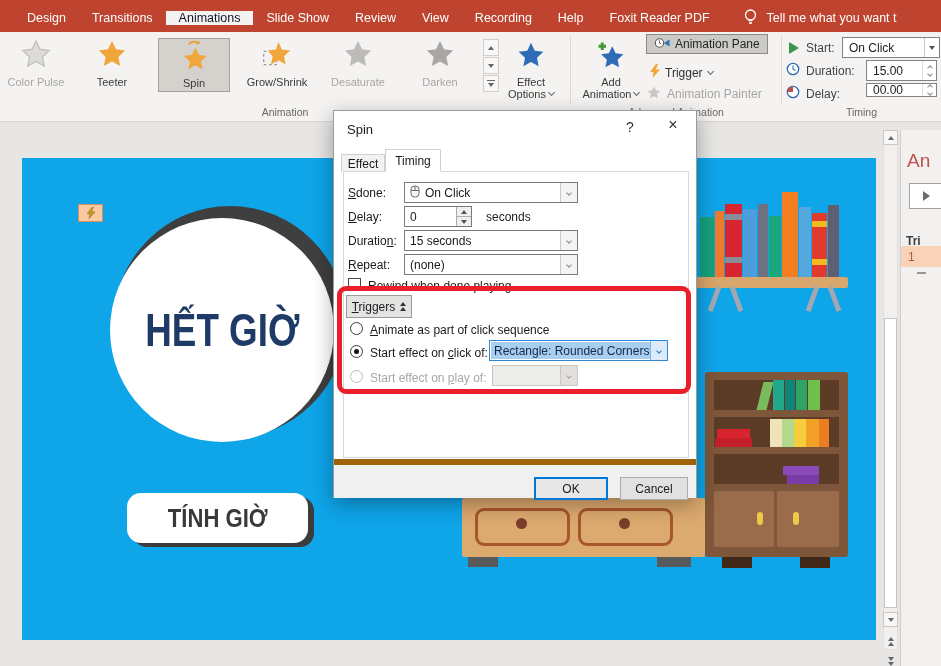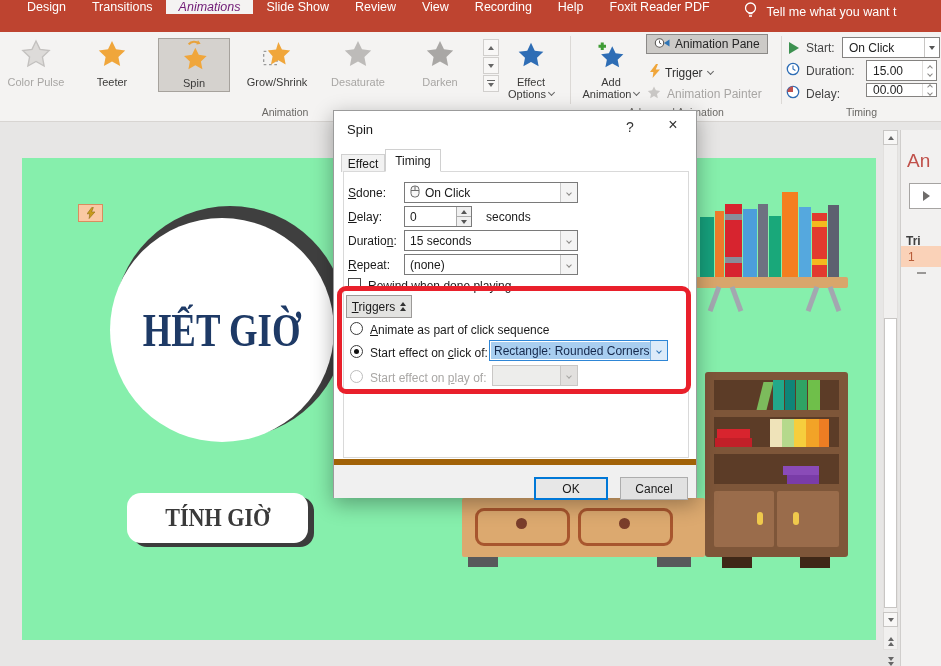--- a/index.html
+++ b/index.html
@@ -2,23 +2,23 @@
 <html><head>
 <meta charset="utf-8">
 <style>
   * { margin:0; padding:0; box-sizing:border-box; }
   body { font-family:"Liberation Sans", sans-serif; background:#cfcfcf; }
   .screen { position:relative; width:941px; height:666px; overflow:hidden; background:#E7E6E5;
             font-family:"Liberation Sans", sans-serif; }
 
   
   .titlebar { position:absolute; top:0; left:0; right:0; height:36px; background:#BE4430;
-              display:flex; align-items:flex-start; color:#fff; font-size:12.5px; }
+              display:flex; align-items:center; color:#fff; font-size:12.5px; }
   .menu-item { padding:0 13px; display:flex; align-items:center; cursor:default; white-space:nowrap; }
-  .menu-item.active { background:#F4F3F2; color:#701a75;font-style:italic; }
+  .menu-item.active { background:#F4F3F2; color:#0f172a; }
   .tellme { display:flex; align-items:center; gap:9px; padding-left:20px; white-space:nowrap; overflow:hidden; }
 
   
   .ribbon { position:absolute; top:32px; left:0; right:0; height:90px; background:#F4F3F2;
             border-bottom:1px solid #D8D5D2; }
   .gal { position:absolute; top:6px; width:72px; height:54px; display:flex; flex-direction:column;
          align-items:center; justify-content:flex-start; }
   .gal .lbl { font-size:11px; color:#3B3A39; margin-top:2px; }
   .gal.disabled .lbl { color:#A8A6A4; }
   .gal.selected { background:#D5D2CE; border:1px solid #A6A29D; }
@@ -43,21 +43,21 @@
   .spinbtns { width:14px; align-self:stretch; display:flex; flex-direction:column; align-items:center; justify-content:center; gap:2px; border-left:1px solid #E0DEDC; }
   .cv { width:4px; height:4px; border-right:1.2px solid #8A8886; border-bottom:1.2px solid #8A8886; }
   .cv.up { transform:rotate(-135deg); } .cv.dn { transform:rotate(45deg); }
 
   .tri-up { width:0; height:0; border-left:3.5px solid transparent; border-right:3.5px solid transparent; border-bottom:4.5px solid #666; }
   .tri-dn { width:0; height:0; border-left:3.5px solid transparent; border-right:3.5px solid transparent; border-top:4.5px solid #666; }
   .tri-rt { width:0; height:0; border-top:5px solid transparent; border-bottom:5px solid transparent; border-left:7px solid #6E6C6A; }
 
   
   .ws { position:absolute; top:122px; left:0; right:0; bottom:0; background:#E7E6E5; }
-  .slide { position:absolute; left:22px; top:36px; width:854px; height:482px; background:#86efac; overflow:hidden;font-family:Liberation Serif, serif; }
+  .slide { position:absolute; left:22px; top:36px; width:854px; height:482px; background:#0ea5e9; overflow:hidden; }
 
   .ring { position:absolute; left:92px; top:48px; width:232px; height:232px; border-radius:50%; background:#3F3F3F; }
   .circle { position:absolute; left:88px; top:60px; width:224px; height:224px; border-radius:50%; background:#fff;
             display:flex; align-items:center; justify-content:center; }
   .viet-big { font-size:46px; font-weight:800; color:#1E3A66; transform:scaleX(.8); white-space:nowrap; }
   .badge { position:absolute; left:56px; top:46px; width:25px; height:18px; background:#F9C9A3;
            border:1px solid #D98D5F; display:flex; align-items:center; justify-content:center; }
   .btn-shadow { position:absolute; left:111px; top:339px; width:181px; height:50px; border-radius:14px; background:#3C3C3C; }
   .timer-btn { position:absolute; left:105px; top:335px; width:181px; height:50px; border-radius:14px; background:#fff;
                display:flex; align-items:center; justify-content:center; }

